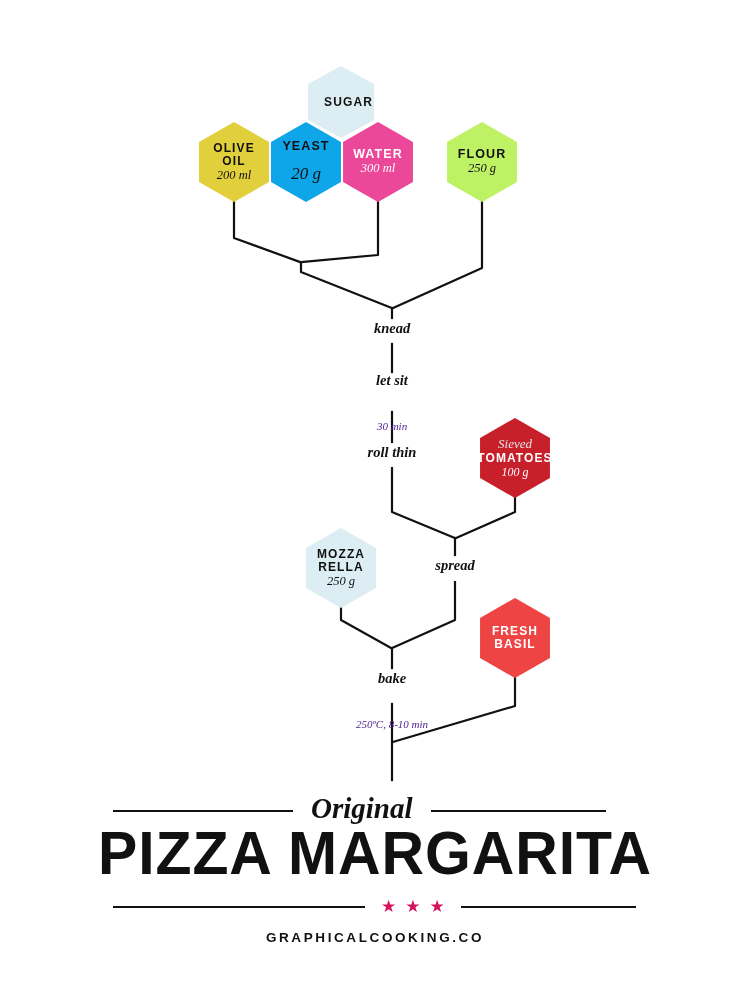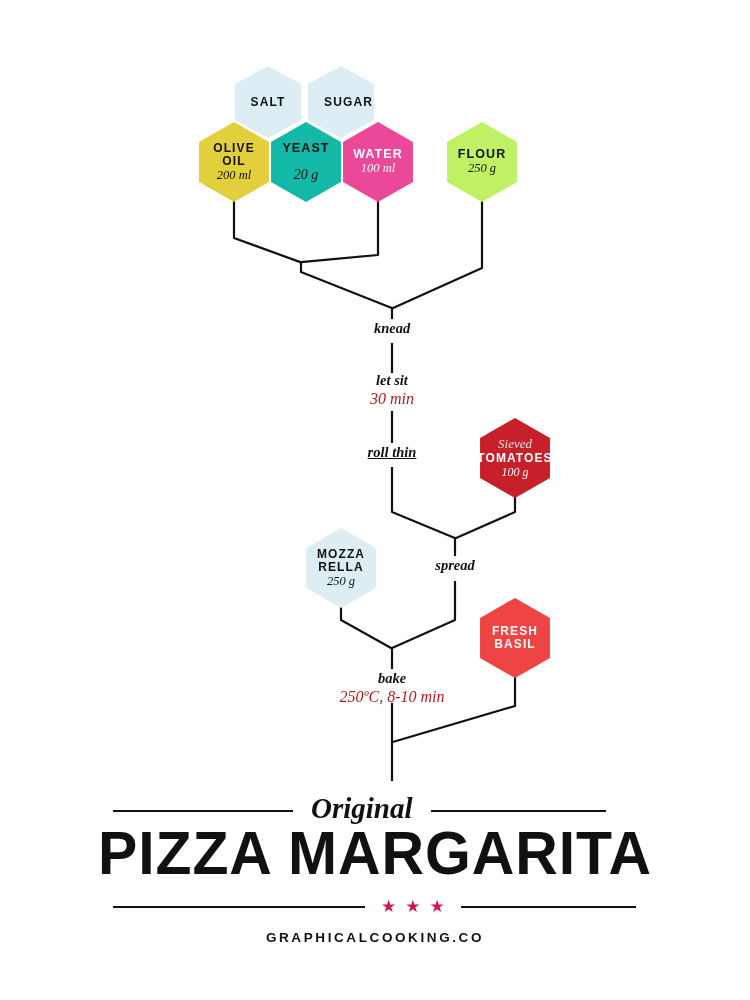--- a/index.html
+++ b/index.html
@@ -73,23 +73,24 @@
     color: #111111;
     white-space: nowrap;
   }
   .step-main {
     font-weight: bold;
     font-size: 14.5px;
     line-height: 1.15;
   }
   .step-sub {
     font-weight: normal;
-    font-size: 16px;
+    font-size: 11px;
     line-height: 1.2;
-    color: #b91c1c;
+    color: #4c1d95;
+    margin-top: 31px;
   }
 
   
   #title-block {
     position: absolute;
     left: 0;
     top: 780px;
     width: 750px;
   }
   .rule-row {
@@ -194,41 +195,38 @@
       <path d="M 341 606 L 341 620 L 391 648"></path>
 
       <path d="M 392 648 L 392 668"></path>
 
       <path d="M 392 704 L 392 780"></path>
 
       <path d="M 515 676 L 515 706 L 393 742"></path>
     </g>
   </svg>
 
-  <div class="hex" style="left:232px; top:66px; width:72px; height:72px; background:#DCEEF3;">
-    <span class="hex-name" style="font-size:12px; color:#111111;">SALT</span>
-  </div>
 
   <div class="hex" style="left:305px; top:66px; width:72px; height:72px; background:#DCEEF3;">
     <span class="hex-name" style="font-size:12px; color:#111111;padding-left:15px;">SUGAR</span>
   </div>
 
   <div class="hex" style="left:196px; top:122px; width:76px; height:80px; background:#E1CF3C;">
     <span class="hex-name" style="font-size:12px; color:#111111; max-width:44px;">OLIVE OIL</span>
     <span class="hex-qty" style="font-size:12.5px; color:#111111;">200 ml</span>
   </div>
 
-  <div class="hex" style="left:268px; top:122px; width:76px; height:80px; background:#14b8a6;gap:10px;">
+  <div class="hex" style="left:268px; top:122px; width:76px; height:80px; background:#0ea5e9;gap:10px;">
     <span class="hex-name" style="font-size:12.5px; color:#111111;">YEAST</span>
-    <span class="hex-qty" style="font-size:14px; color:#111111;">20 g</span>
+    <span class="hex-qty" style="font-size:17px; color:#111111;">20 g</span>
   </div>
 
   <div class="hex" style="left:340px; top:122px; width:76px; height:80px; background:#ec4899;">
     <span class="hex-name" style="font-size:12.5px; color:#ffffff;">WATER</span>
-    <span class="hex-qty" style="font-size:12.5px; color:#ffffff;">100 ml</span>
+    <span class="hex-qty" style="font-size:12.5px; color:#ffffff;">300 ml</span>
   </div>
 
   <div class="hex" style="left:444px; top:122px; width:76px; height:80px; background:#bef264;">
     <span class="hex-name" style="font-size:12.5px; color:#111111;">FLOUR</span>
     <span class="hex-qty" style="font-size:12.5px; color:#111111;">250 g</span>
   </div>
 
   <div class="hex" style="left:477px; top:418px; width:76px; height:80px; background:#C8202B;">
     <span class="hex-pre" style="font-size:13px; color:#e5e5e5;text-align:center;">Sieved</span>
     <span class="hex-name" style="font-size:12px; color:#ffffff;">TOMATOES</span>
@@ -246,21 +244,21 @@
 
   <div class="step" style="left:342px; top:320px; width:100px;">
     <div class="step-main">knead</div>
   </div>
 
   <div class="step" style="left:342px; top:372px; width:100px;">
     <div class="step-main">let sit</div>
     <div class="step-sub">30 min</div>
   </div>
 
-  <div class="step" style="left:342px; top:444px; width:100px;text-decoration:underline;">
+  <div class="step" style="left:342px; top:444px; width:100px;">
     <div class="step-main">roll thin</div>
   </div>
 
   <div class="step" style="left:405px; top:557px; width:100px;">
     <div class="step-main">spread</div>
   </div>
 
   <div class="step" style="left:312px; top:670px; width:160px;">
     <div class="step-main">bake</div>
     <div class="step-sub">250ºC, 8-10 min</div>

